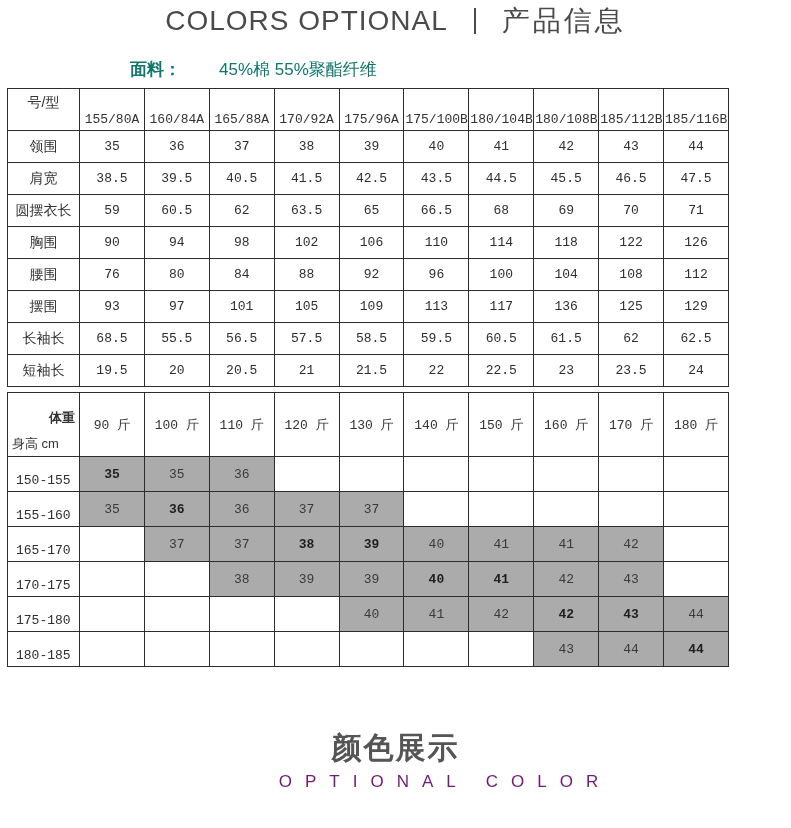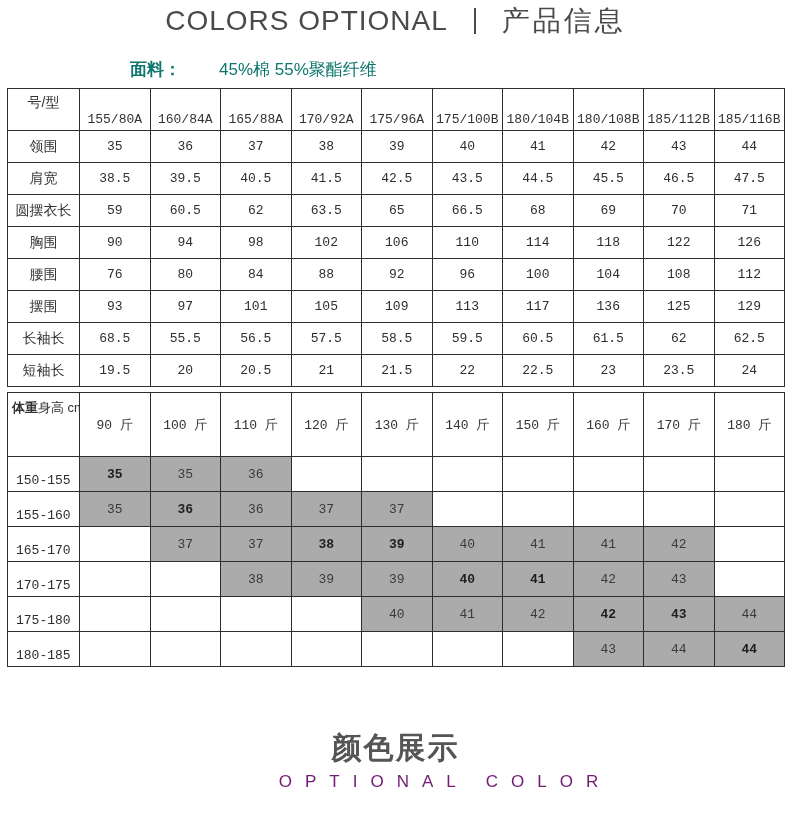--- a/index.html
+++ b/index.html
@@ -13,34 +13,34 @@
     display:flex;align-items:center;justify-content:center;gap:26px;
     font-size:28px;color:#4a4a4a;letter-spacing:1px;
   }
   .title .en{font-weight:400;}
   .title .sep{width:2px;height:26px;background:#4a4a4a;display:inline-block;}
   .title .zh{font-weight:500;letter-spacing:3px;}
   
   .fabric{position:absolute;top:58px;left:130px;font-size:17px;color:#0f766e;}
   .fabric .lbl{font-weight:bold;margin-right:38px;}
   
-  table{border-collapse:collapse;table-layout:fixed;position:absolute;left:7px;width:778px;}
+  table{border-collapse:collapse;table-layout:fixed;position:absolute;left:7px;width:722px;}
   td,th{border:1px solid #2d2d2d;font-weight:normal;overflow:hidden;white-space:nowrap;}
   .size-table{top:88px;font-family:"Liberation Mono","DejaVu Sans Mono",monospace;}
   .size-table col.label-col{width:72px;}
   .size-table thead th{height:35px;font-size:13px;}
   .size-table th.corner{vertical-align:top;text-align:center;padding-top:5px;font-size:14px;font-family:"Liberation Sans",sans-serif;}
   .size-table thead th.sz-head{vertical-align:bottom;text-align:center;padding-bottom:3px;}
   .size-table tbody th{height:29px;font-size:14px;text-align:center;font-family:"Liberation Sans",sans-serif;}
   .size-table tbody td{height:29px;font-size:13px;text-align:center;color:#2e2e2e;}
   .fit-table{top:392px;font-family:"Liberation Mono","DejaVu Sans Mono",monospace;}
   .fit-table col.label-col{width:72px;}
   .fit-table thead th{height:61px;font-size:13px;text-align:center;}
   .fit-table th.corner2{padding:0;font-family:"Liberation Sans",sans-serif;}
-  .corner2-inner{display:flex;flex-direction:row;justify-content:space-between;height:100%;box-sizing:border-box;padding:6px 4px 3px 4px;font-size:13px;}
+  .corner2-inner{display:flex;flex-direction:column;justify-content:flex-end;height:100%;box-sizing:border-box;padding:6px 4px 3px 4px;font-size:13px;gap:8px;}
   .corner2-top{text-align:right;font-weight:bold;}
   .corner2-bottom{text-align:left;}
   .fit-table tbody th{height:31px;font-size:13px;text-align:left;vertical-align:bottom;padding:0 0 3px 8px;font-weight:normal;color:#2e2e2e;}
   .fit-table tbody td{height:31px;font-size:13px;text-align:center;color:#3a3a3a;}
   .fit-table tbody td.hl{background:var(--hl,#ababab);}
   .fit-table tbody td.bold{font-weight:bold;color:#1f1f1f;}
   
   .footer-zh{position:absolute;top:728px;left:0;width:100%;text-align:center;
     font-size:30px;font-weight:bold;color:#555;letter-spacing:2px;}
   .footer-en{position:absolute;top:772px;left:0;width:100%;text-align:center;

